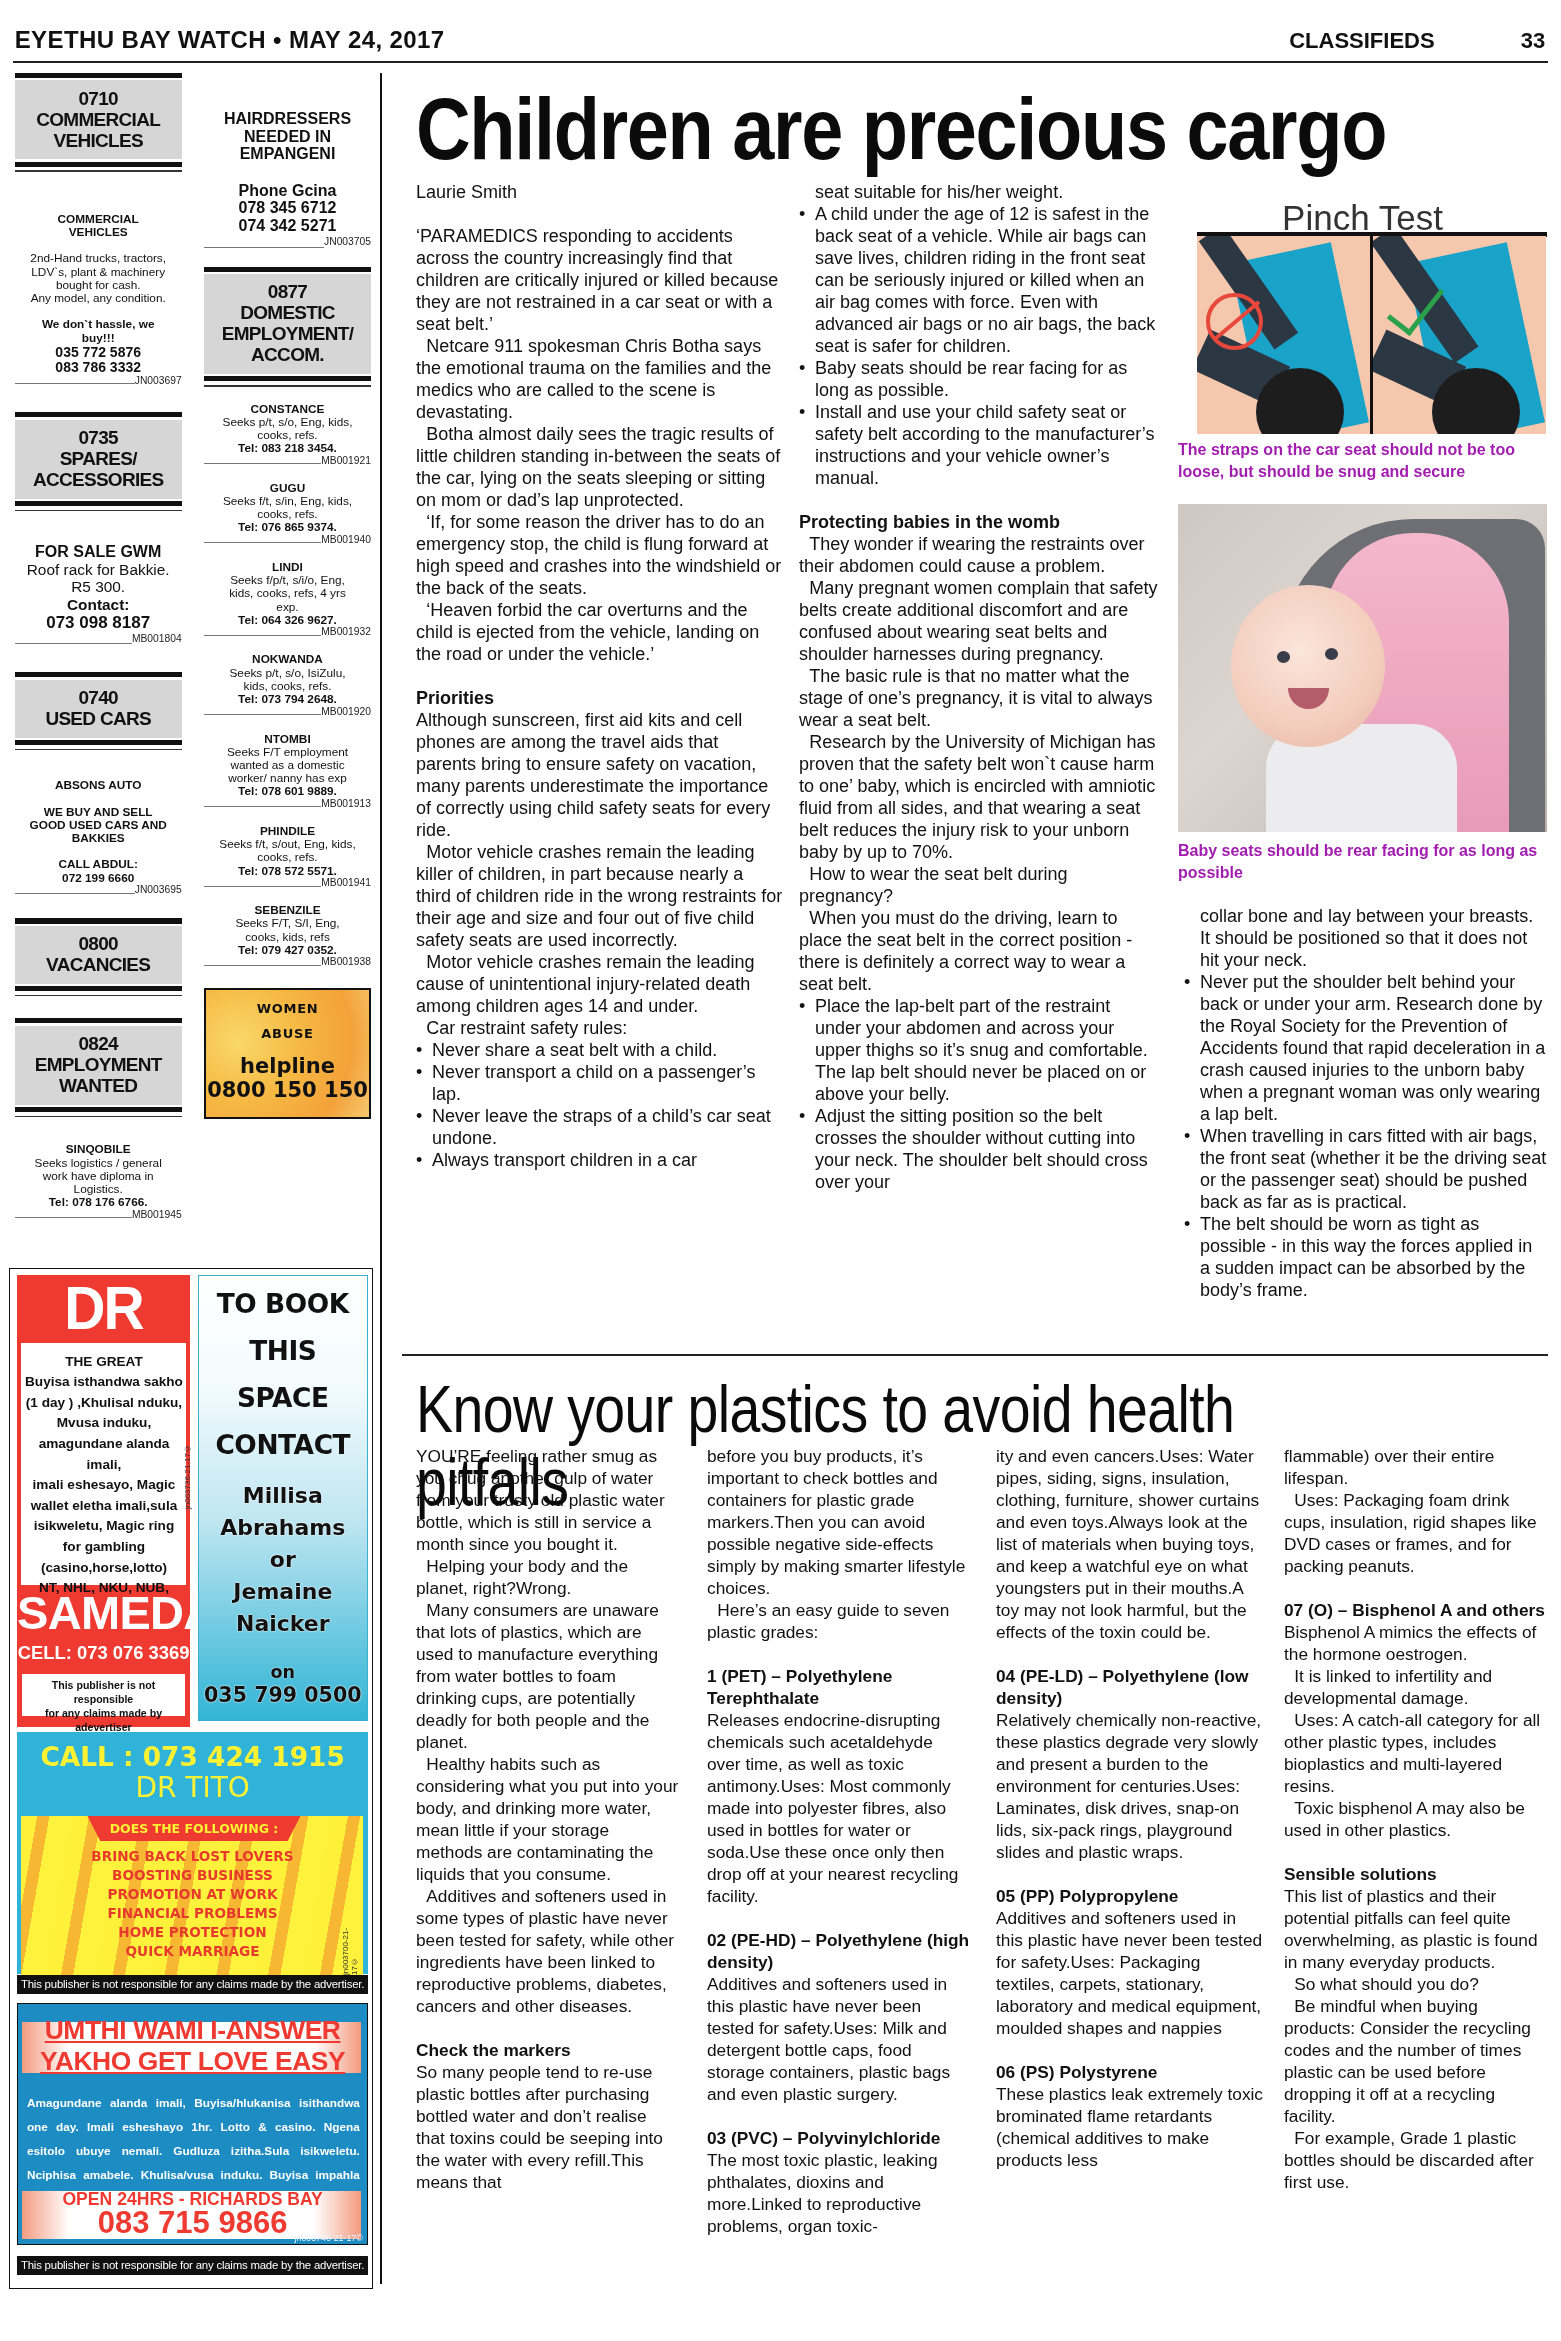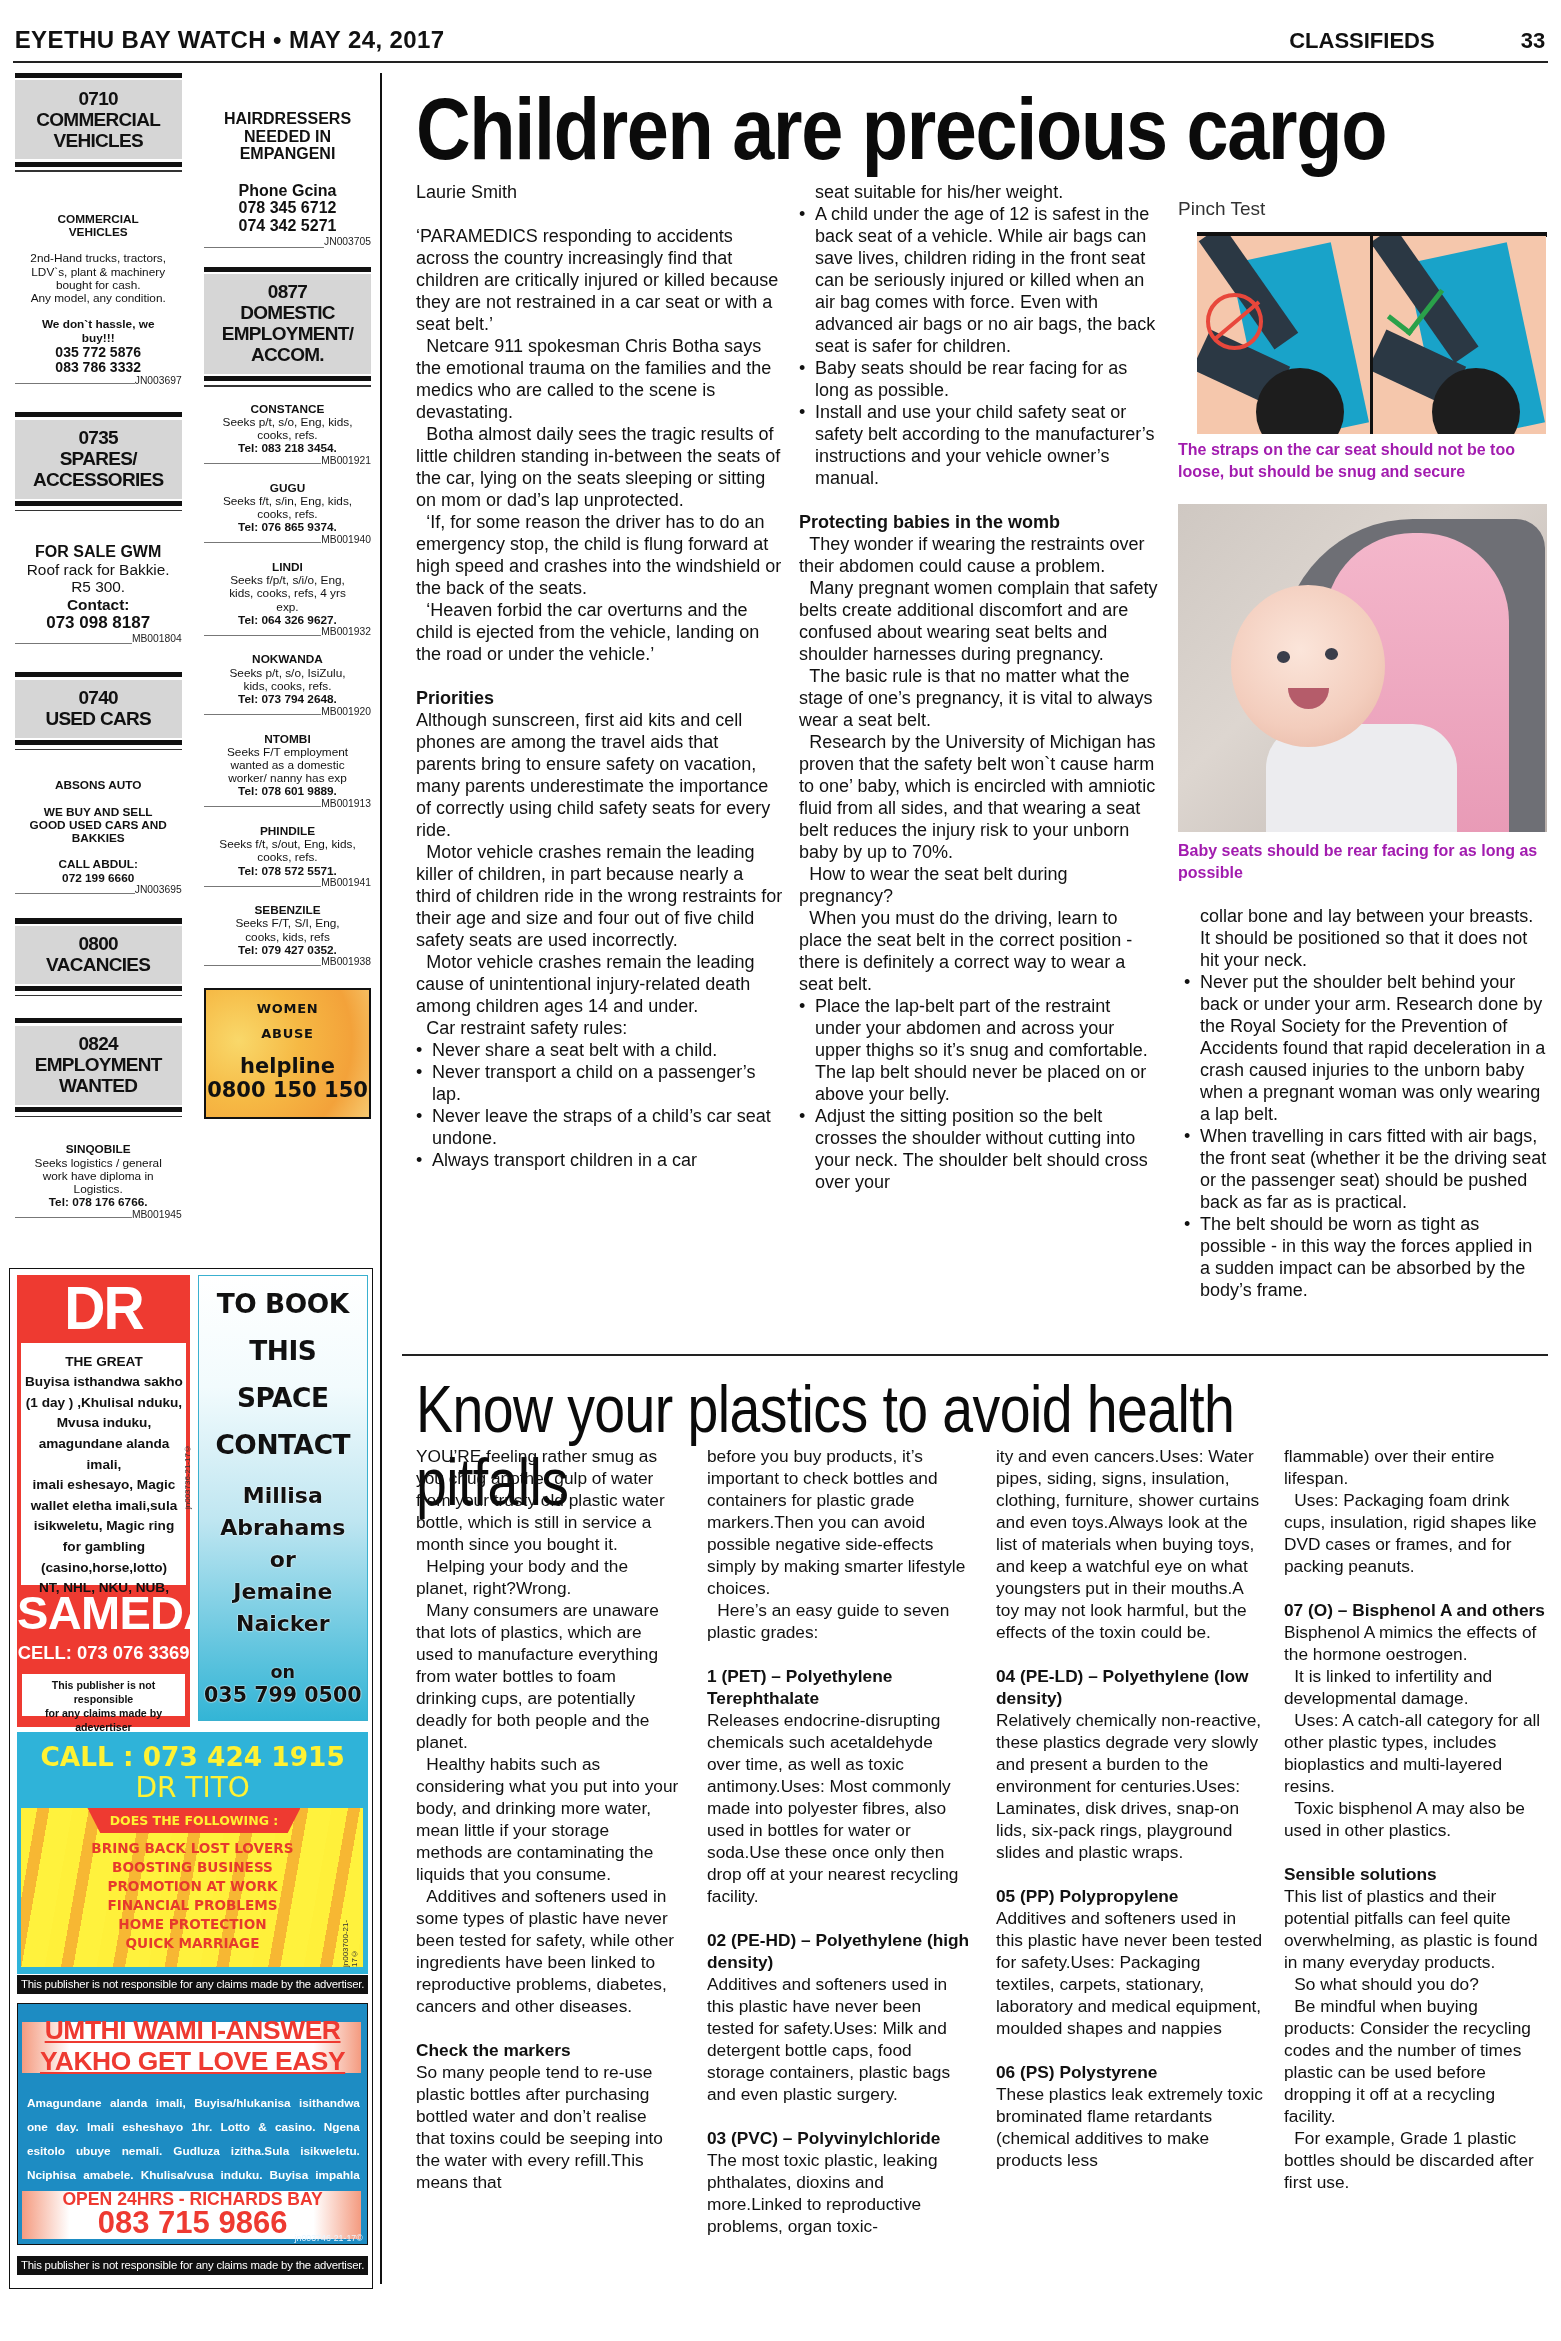--- a/index.html
+++ b/index.html
@@ -63,21 +63,21 @@
     background: linear-gradient(180deg, #ffffff 0%, #f2fbfd 25%, #bfe6f1 55%, #5fc4de 85%, #33b5d6 100%);
     border: 0.7px solid #3ab0cf; text-align: center; font-family: "DejaVu Sans", sans-serif; font-weight: bold; color: #111; }
   .tobook .big { font-size: 26.4px; line-height: 47px; letter-spacing: -0.4px; padding-top: 4.4px; }
   .tobook .names { font-size: 22px; line-height: 32px; margin-top: 11.8px; color: #111; text-shadow: 0 0 1.5px #fff, 0 0 1.5px #fff; }
   .tobook .on { font-size: 17.6px; line-height: 20.6px; margin-top: 22px; text-shadow: 0 0 1.5px #fff; }
   .tobook .tel { font-size: 20.6px; line-height: 25px; text-shadow: 0 0 1.5px #fff, 0 0 1.5px #fff; }
 
   .drtito { position: absolute; left: 7.3px; top: 463px; width: 351px; height: 242px; background: #2fb3d9; }
   .drtito .call { text-align: center; color: #fff233; font-family: "DejaVu Sans", sans-serif; font-weight: bold; font-size: 26.4px; line-height: 31px; padding-top: 8.8px; }
   .drtito .name { text-align: center; color: #fff233; font-family: "DejaVu Sans", sans-serif; font-weight: normal; font-size: 28px; line-height: 31px; }
-  .drtito .panel { position: absolute; left: 4.4px; top: 76px; width: 342px; height: 159px;
+  .drtito .panel { position: absolute; left: 4.4px; top: 84px; width: 342px; height: 159px;
     background: repeating-linear-gradient(100deg, #fff03a 0 16px, #f7b733 16px 28px, #fff23d 28px 51px); }
   .drtito .ribbon { position: absolute; left: 66px; top: 0; width: 213px; height: 25px; background: #ee3a31;
     clip-path: polygon(0 0, 100% 0, 94% 100%, 6% 100%); color: #fff233; text-align: center;
     font-family: "DejaVu Sans", sans-serif; font-weight: bold; font-size: 12.5px; line-height: 25px; }
   .drtito .list { position: absolute; left: 0; top: 31px; width: 100%; text-align: center; color: #e63a2c;
     font-family: "DejaVu Sans", sans-serif; font-weight: bold; font-size: 13.6px; line-height: 19px; }
   .drtito .code { position: absolute; right: 4.4px; top: 95px; font-size: 8px; color: #333; writing-mode: vertical-rl; transform: rotate(180deg); }
   .disc-bar { position: absolute; left: 7.3px; width: 351px; height: 19px; background: #111; color: #fff;
     font-family: "Liberation Sans Narrow", "Liberation Sans", sans-serif; font-size: 11.4px; line-height: 19px; text-align: center; letter-spacing: -0.2px; }
 
@@ -108,21 +108,21 @@
   .art-col .gap { height: 22px; }
   .art-col ul { list-style: none; }
   .art-col li { position: relative; padding-left: 16px; }
   .art-col li::before { content: "•"; position: absolute; left: 0; top: 0; }
 
   .ch-c1 { left: 416px; top: 181px; width: 367px; }
   .ch-c2 { left: 799px; top: 181px; width: 361px; }
   .ch-c3 { left: 1184px; top: 905px; width: 363px; }
 
   .pinch { position: absolute; left: 1178px; top: 192px; width: 369px; height: 242px; background: #fff; }
-  .pinch .title { position: absolute; left: 0; top: 5.9px; width: 100%; text-align: left; font-size: 19px; color: #333; font-weight: normal; }
+  .pinch .title { position: absolute; left: 0; top: 5.9px; width: 100%; text-align: center; font-size: 35px; color: #333; font-weight: normal; }
   .pinch .rule { position: absolute; left: 19px; top: 40px; width: 350px; height: 5.1px; background: #111; }
   .pinch .panel { position: absolute; top: 44px; width: 173px; height: 198px; background: #f5c7ac; overflow: hidden; }
   .pinch .p1 { left: 19px; }
   .pinch .p2 { left: 195px; }
   .pinch .div { position: absolute; left: 192px; top: 44px; width: 2.9px; height: 198px; background: #111; }
   .pinch .blue { position: absolute; background: #19a3c9; }
   .pinch .strap { position: absolute; background: #2b3844; }
   .pinch .buckle { position: absolute; background: #1d1d1d; border-radius: 50%; }
   .pinch .noicon { position: absolute; left: 8.8px; top: 57px; width: 57px; height: 57px; border: 4.4px solid #e8473b; border-radius: 50%; }
   .pinch .noicon::after { content: ""; position: absolute; left: -2.9px; top: 22px; width: 59px; height: 4.4px; background: #e8473b; transform: rotate(-40deg); }

